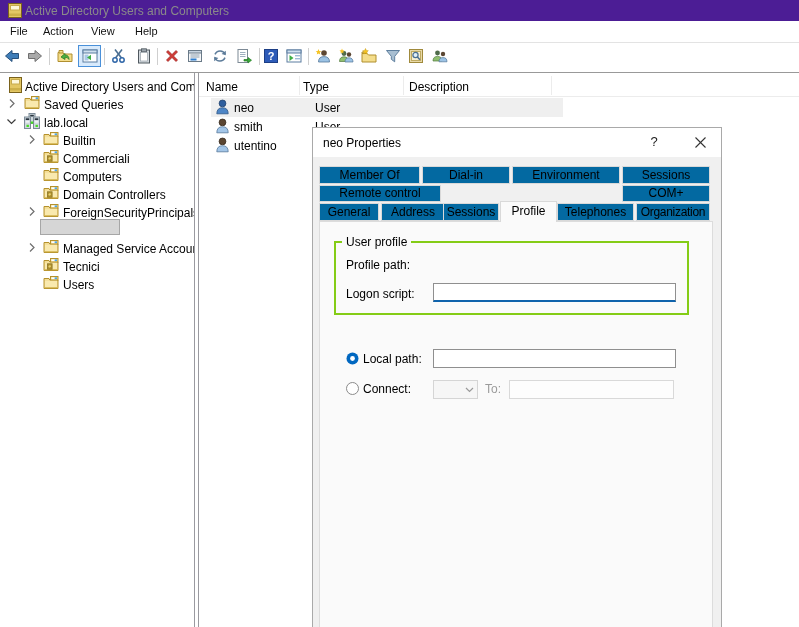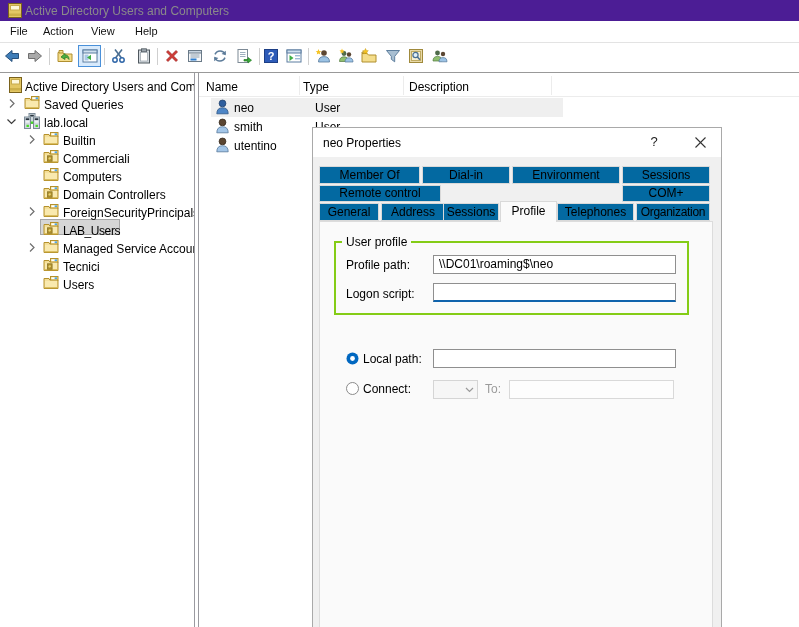--- a/index.html
+++ b/index.html
@@ -266,33 +266,20 @@
   <svg class="ticon folder" style="left:43px" viewBox="0 0 16 16">
         <path d="M1,13.5 L1,3.5 L6,3.5 L6.8,5 L15,5 L15,13.5 Z" fill="#f3dd95" stroke="#b5912c"></path>
         <rect x="7.5" y="1.5" width="7.5" height="3.5" fill="#f3dd95" stroke="#b5912c"></rect>
         <rect x="8.5" y="2.4" width="3.6" height="1.7" fill="#ffffff"></rect>
         <rect x="11.6" y="2.4" width="2.4" height="1.7" fill="#4da6e8"></rect>
         <rect x="2" y="5.8" width="12" height="6.7" fill="#f9e9ae"></rect>
         <rect x="1.5" y="12.3" width="13" height="0.9" fill="#cfae47"></rect>
       </svg>
   <div class="ttxt" style="left:63px">ForeignSecurityPrincipals</div>
 </div>
-<div class="trow" style="top:147px">
-  <svg class="ticon oufolder" style="left:43px" viewBox="0 0 16 16">
-        <path d="M1,13.5 L1,3.5 L6,3.5 L6.8,5 L15,5 L15,13.5 Z" fill="#f3dd95" stroke="#b5912c"></path>
-        <rect x="7.5" y="1.5" width="7.5" height="3.5" fill="#f3dd95" stroke="#b5912c"></rect>
-        <rect x="8.5" y="2.4" width="3.6" height="1.7" fill="#ffffff"></rect>
-        <rect x="11.6" y="2.4" width="2.4" height="1.7" fill="#4da6e8"></rect>
-        <rect x="2" y="5.8" width="12" height="6.7" fill="#f9e9ae"></rect>
-        <rect x="1.5" y="12.3" width="13" height="0.9" fill="#cfae47"></rect>
-        <rect x="4.5" y="6.8" width="4.6" height="5.4" fill="#b29330" stroke="#8a7320" stroke-width="0.8"></rect>
-        <path d="M5.3,9.6 L6.9,8 L8.1,9.2 L6.5,10.8 Z" fill="#e8d473"></path>
-      </svg>
-  <div class="ttxt" style="left:63px;letter-spacing:-0.4px">LAB_Users</div>
-</div>
 <div class="trow" style="top:165px">
   <svg class="chev" style="left:24px" viewBox="0 0 16 16">
         <polyline points="6,4.5 10,8.5 6,12.5" fill="none" stroke="#6e6e6e" stroke-width="1.2"></polyline>
       </svg>
   <svg class="ticon folder" style="left:43px" viewBox="0 0 16 16">
         <path d="M1,13.5 L1,3.5 L6,3.5 L6.8,5 L15,5 L15,13.5 Z" fill="#f3dd95" stroke="#b5912c"></path>
         <rect x="7.5" y="1.5" width="7.5" height="3.5" fill="#f3dd95" stroke="#b5912c"></rect>
         <rect x="8.5" y="2.4" width="3.6" height="1.7" fill="#ffffff"></rect>
         <rect x="11.6" y="2.4" width="2.4" height="1.7" fill="#4da6e8"></rect>
         <rect x="2" y="5.8" width="12" height="6.7" fill="#f9e9ae"></rect>
@@ -378,21 +365,20 @@
   <div class="tab tr3" style="left:68px;width:64px">Address</div>
   <div class="tab tr3" style="left:130px;width:56px">Sessions</div>
   <div class="tab tr3" style="left:244px;width:77px">Telephones</div>
   <div class="tab tr3" style="left:323px;width:74px;letter-spacing:-0.3px">Organization</div>
   <div id="tabactive">Profile</div>
   <div class="abs" id="tabpage">
     <div class="group" style="left:14px;top:19px;width:355px;height:74px">
       <div class="glabel" style="left:6px">User profile</div>
     </div>
     <div class="flabel" style="left:26px;top:36px">Profile path:</div>
-    <div class="tbox" style="left:113px;top:33px;width:243px;height:19px">\\DC01\roaming$\neo</div>
     <div class="flabel" style="left:26px;top:65px">Logon script:</div>
     <div class="tbox" style="left:113px;top:61px;width:243px;height:19px;border-bottom:2px solid #0f63ac"></div>
     <svg class="abs" style="left:26px;top:130px" width="13" height="13" viewBox="0 0 13 13">
       <circle cx="6.5" cy="6.5" r="6" fill="#0067c0"></circle>
       <circle cx="6.5" cy="6.5" r="2.4" fill="#fff"></circle>
     </svg>
     <div class="flabel" style="left:43px;top:130px">Local path:</div>
     <div class="tbox" style="left:113px;top:127px;width:243px;height:19px"></div>
     <svg class="abs" style="left:26px;top:160px" width="13" height="13" viewBox="0 0 13 13">
       <circle cx="6.5" cy="6.5" r="6" fill="#fff" stroke="#8a8a8a"></circle>

